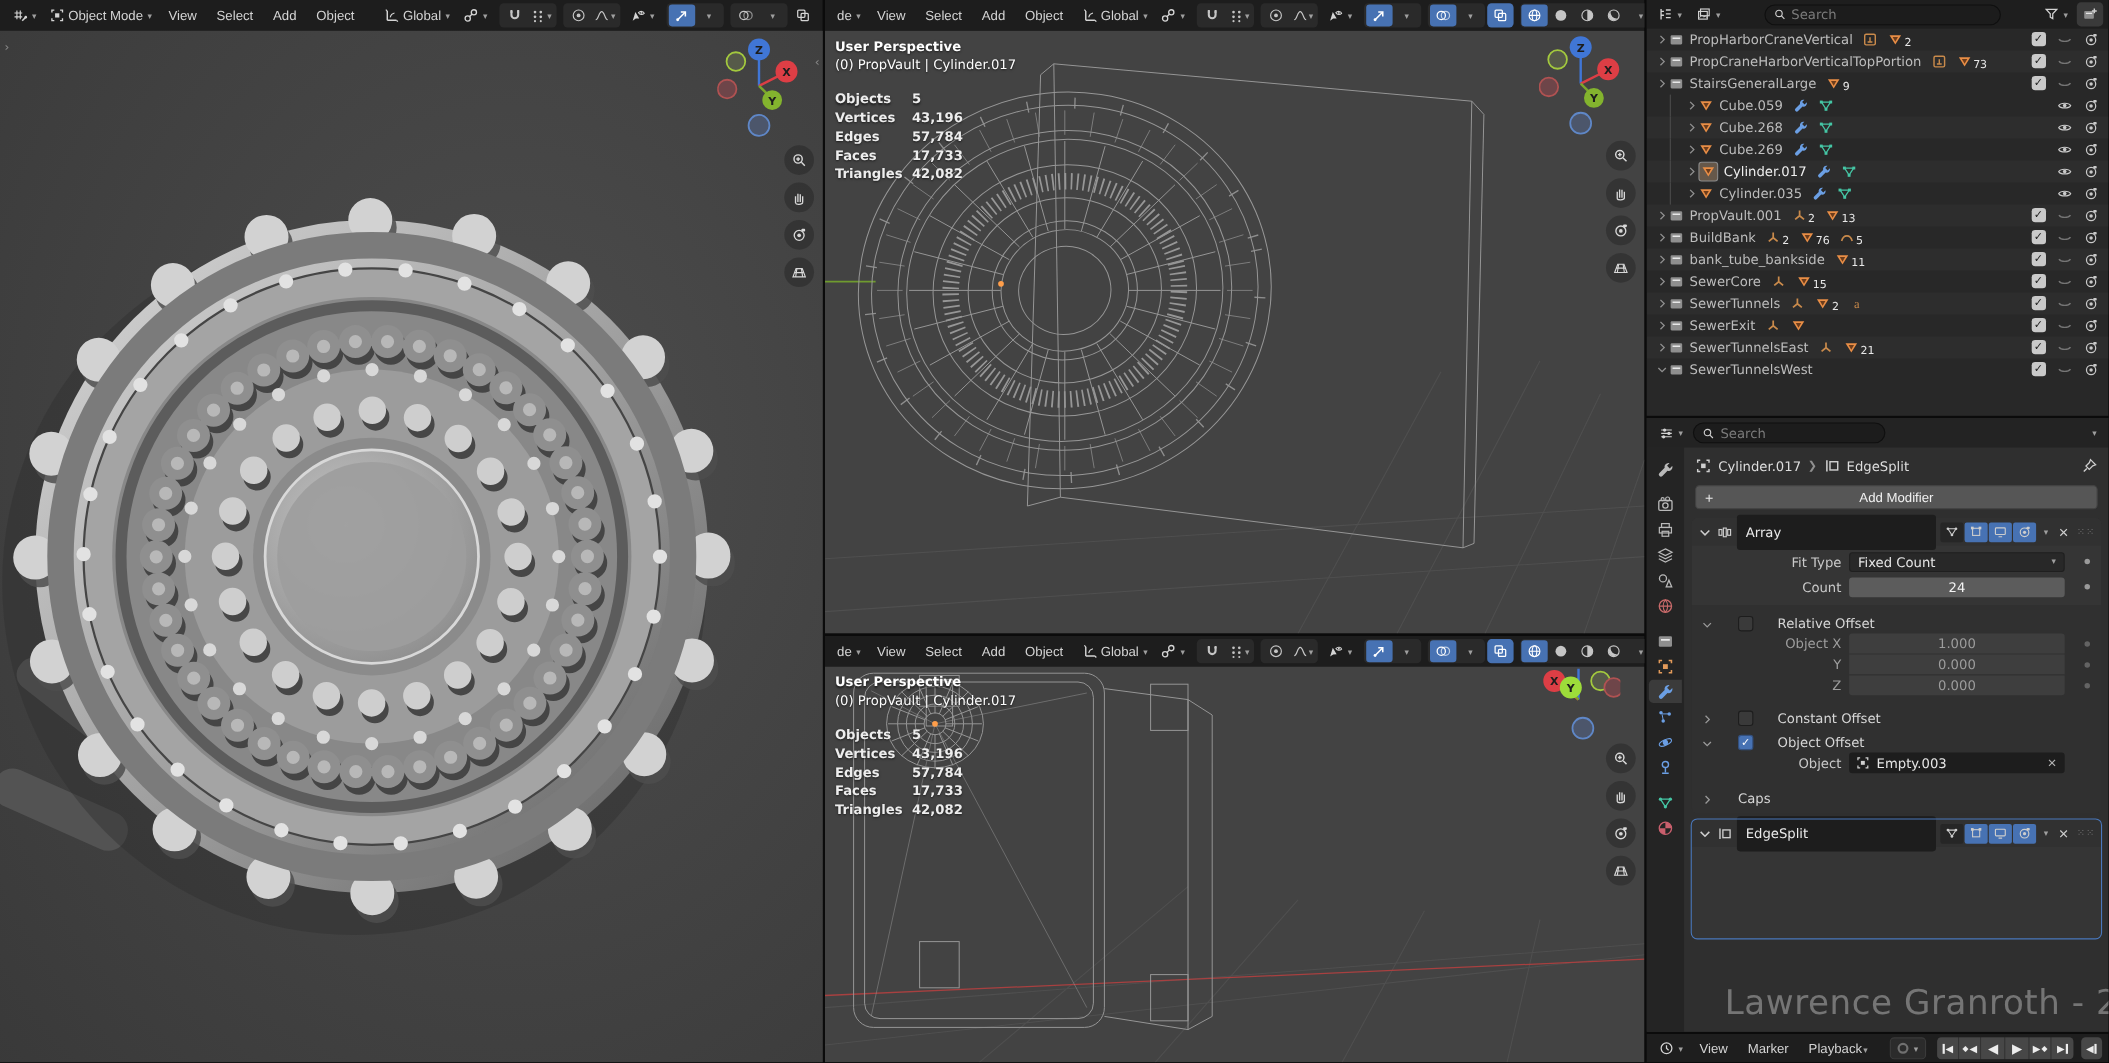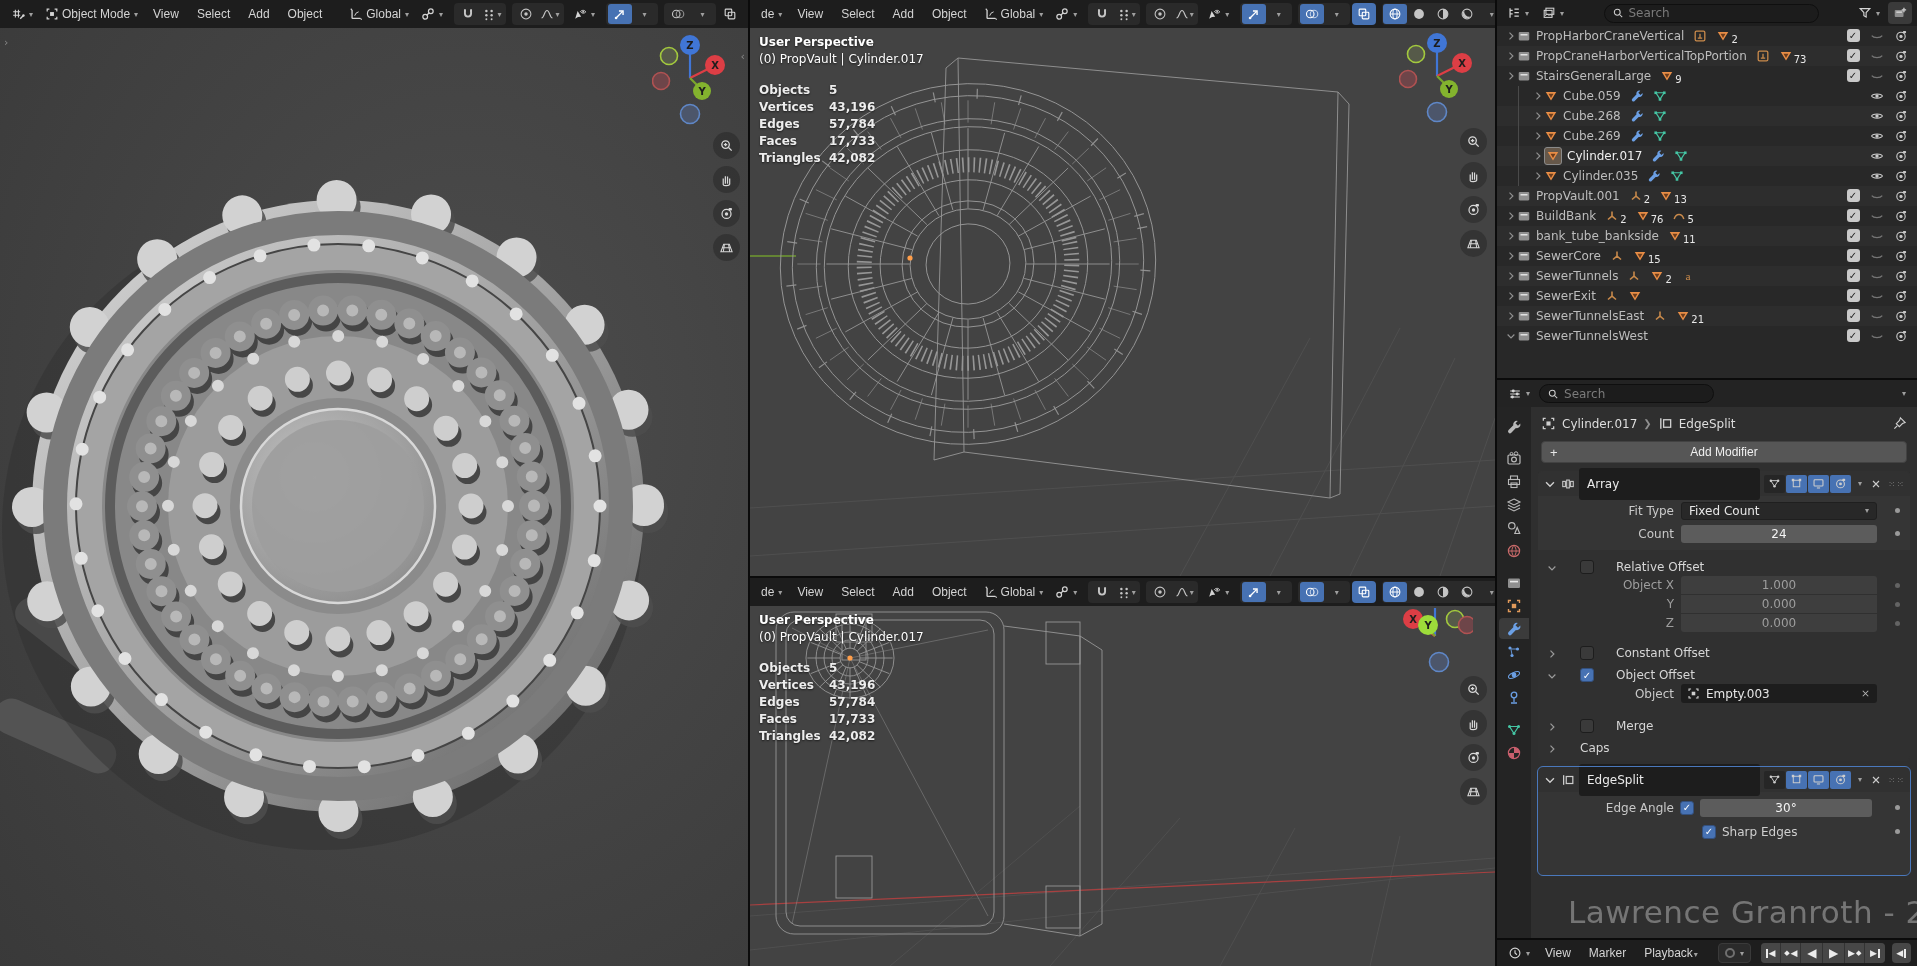--- a/index.html
+++ b/index.html
@@ -1848,27 +1848,20 @@
               <span>Empty.003</span>
               <svg class="oi x" style="width:11px;height:11px">
                   <use href="#i-x"></use>
                 </svg>
             </div>
           </div>
           <div class="srow">
             <svg class="ochev">
                 <use href="#i-chev"></use>
               </svg>
-            <span class="cb"></span>
-            <span>Merge</span>
-          </div>
-          <div class="srow">
-            <svg class="ochev">
-                <use href="#i-chev"></use>
-              </svg>
             <span>Caps</span>
           </div>
         </div>
       </div>
 
       <div class="mpanel active">
         <div class="mhead">
           <svg class="oi" style="transform:rotate(90deg)">
               <use href="#i-chev"></use>
             </svg>
@@ -1901,36 +1894,20 @@
           <button class="ghost">
               <span class="cv">▾</span>
             </button>
           <button class="ghost">
               <svg class="oi" style="width:12px;height:12px">
                 <use href="#i-x"></use>
               </svg>
             </button>
           <span class="grip">⁙⁙</span>
         </div>
-        <div class="ebody">
-          <div class="se-row">
-            <label style="width:128px;text-align:right;color:#c9c9c9;flex:none">Edge Angle</label>
-            <span class="cb on"></span>
-            <div class="slider" style="width:172px">
-                <span>30°</span>
-              </div>
-            <span class="dot"></span>
-          </div>
-          <div class="se-row">
-            <span class="ind"></span>
-            <span class="cb on"></span>
-            <span>Sharp Edges</span>
-            <span class="dot"></span>
-          </div>
-        </div>
       </div>
     </div>
   </aside>
 
   <div id="timeline" style="left:1497px;top:940px;width:420px;height:26px">
     <button class="hb">
         <svg class="oi">
           <use href="#i-clock"></use>
         </svg>
         <span class="cv">▾</span>

